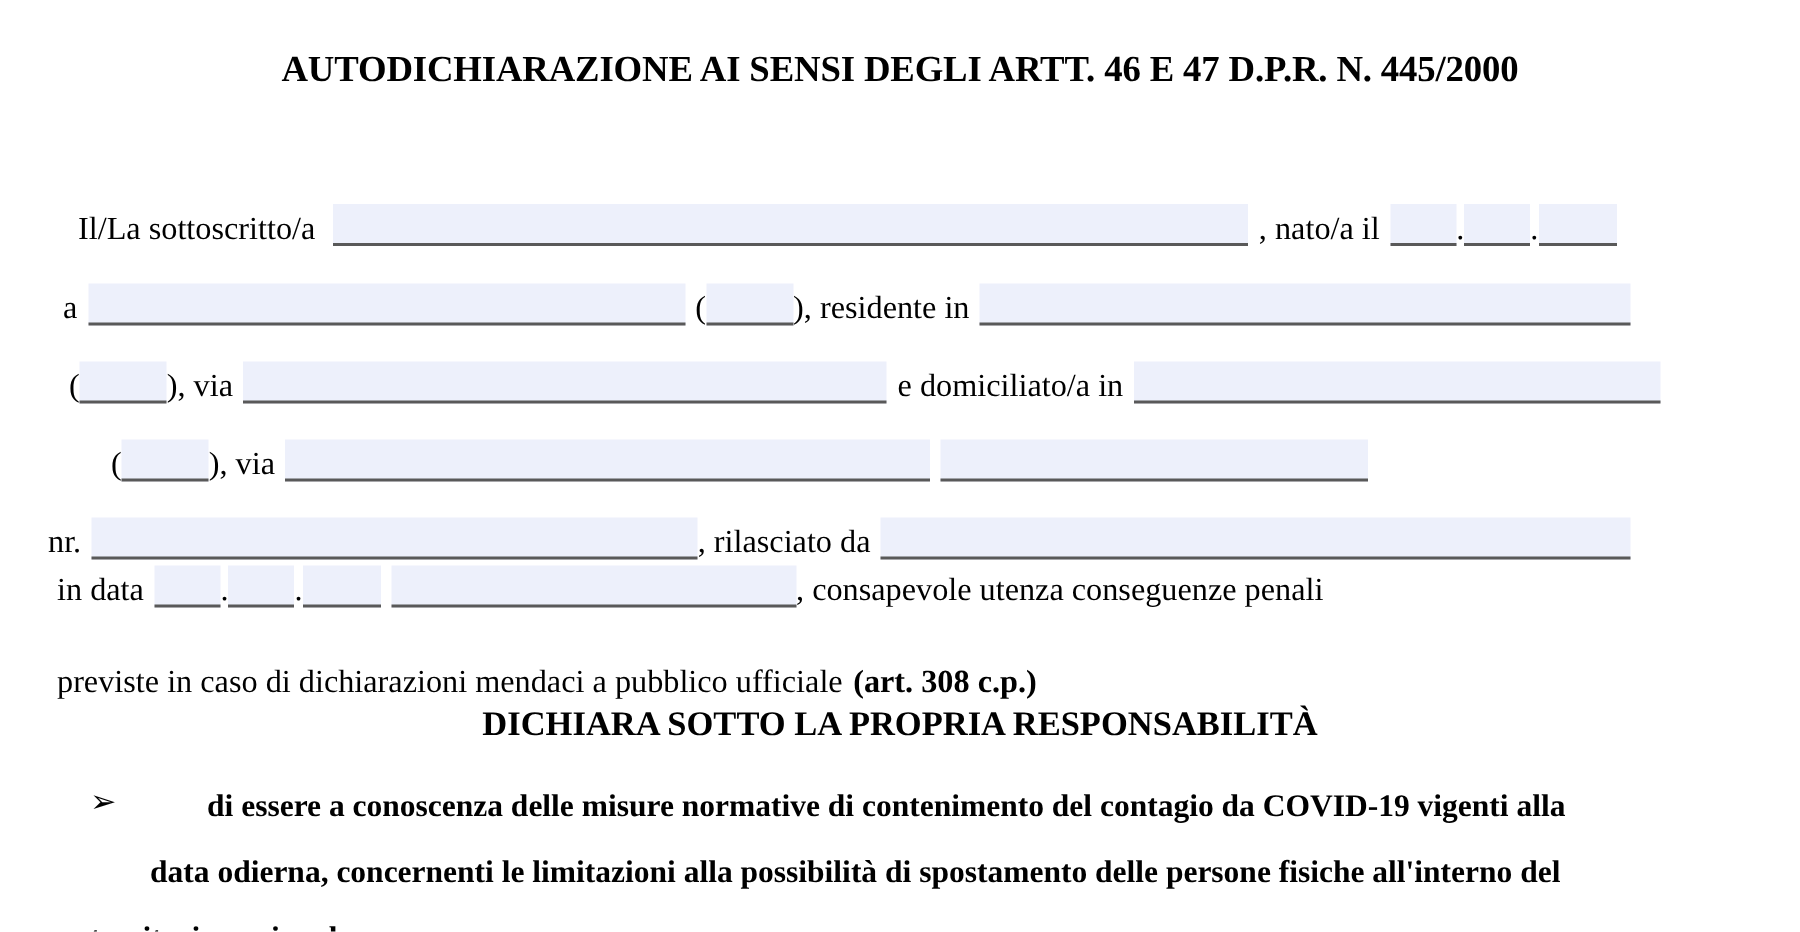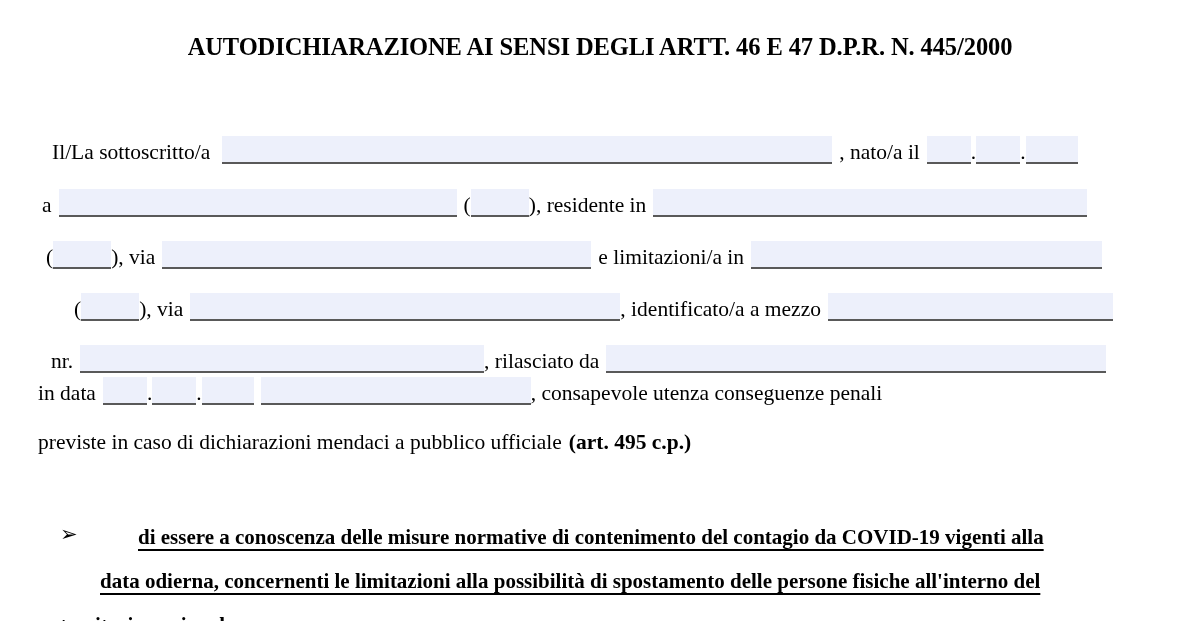--- a/index.html
+++ b/index.html
@@ -83,21 +83,20 @@
     top: 524px;
     font-size: 21px;
     font-family: "DejaVu Sans", sans-serif;
     font-weight: bold;
     line-height: 1;
   }
   .decl-line {
     position: absolute;
     font-size: 21px;
     font-weight: bold;
-    text-decoration: underline;
     text-underline-offset: 5px;
     text-decoration-thickness: 2px;
     white-space: nowrap;
     line-height: 1;
   }
   .decl-line.l1 { left: 138px; top: 527px; }
   .decl-line.l2 { left: 60px;  top: 571px; margin-left: 40px; }
   .decl-line.l3 {
     left: 60px;
     top: 615px;
@@ -138,37 +137,36 @@
     <span class="field" style="width:434px;"></span>
   </div>
 
   <div class="line" style="left:46px; top:236px;">
     <span class="txt">(</span>
     <span class="field paren"></span>
     <span class="txt">), via</span>
     <span class="sp"></span>
     <span class="field" style="width:429px;"></span>
     <span class="sp"></span>
-    <span class="txt">e limitazioni/a in</span>
+    <span class="txt">e domiciliato/a in</span>
     <span class="sp"></span>
     <span class="field" style="width:351px;"></span>
   </div>
 
   <div class="line" style="left:74px; top:288px;">
     <span class="txt">(</span>
     <span class="field paren"></span>
     <span class="txt">), via</span>
     <span class="sp"></span>
     <span class="field" style="width:430px;"></span>
-    <span class="txt">, identificato/a a mezzo</span>
     <span class="sp"></span>
     <span class="field" style="width:285px;"></span>
   </div>
 
-  <div class="line" style="left:51px; top:340px;text-align:right;">
+  <div class="line" style="left:32px; top:340px;text-align:right;">
     <span class="txt">nr.</span>
     <span class="sp"></span>
     <span class="field" style="width:404px;"></span>
     <span class="txt">, rilasciato da</span>
     <span class="sp"></span>
     <span class="field" style="width:500px;"></span>
   </div>
 
   <div class="line" style="left:38px; top:372px;">
     <span class="txt">in data</span>
@@ -176,26 +174,27 @@
     <span class="field short"></span>
     <span class="txt">.</span>
     <span class="field short"></span>
     <span class="txt">.</span>
     <span class="field short2"></span>
     <span class="sp"></span>
     <span class="field" style="width:270px;"></span>
     <span class="txt">, consapevole utenza conseguenze penali</span>
   </div>
 
-  <div class="line" style="left:38px; top:432px;align-items:center;">
+  <div class="line" style="left:38px; top:444px;align-items:center;">
     <span class="txt">previste in caso di dichiarazioni mendaci a pubblico ufficiale</span>
     <span class="sp"></span>
-    <span class="txt" style="font-weight:bold;">(art. 495 c.p.)</span>
-  </div>
-
+    <span class="txt" style="font-weight:bold;">(art. 308 c.p.)</span>
+  </div>
+
+  <div class="sub-heading">DICHIARA SOTTO LA PROPRIA RESPONSABILITÀ</div>
 
   <div class="bullet-marker">➢</div>
 
   <div class="decl-line l1">di essere a conoscenza delle misure normative di contenimento del contagio da COVID-19 vigenti alla</div>
   <div class="decl-line l2">data odierna, concernenti le limitazioni alla possibilità di spostamento delle persone fisiche all'interno del</div>
   <div class="decl-line l3">territorio nazionale</div>
 
 </div>
 
 </body></html>

